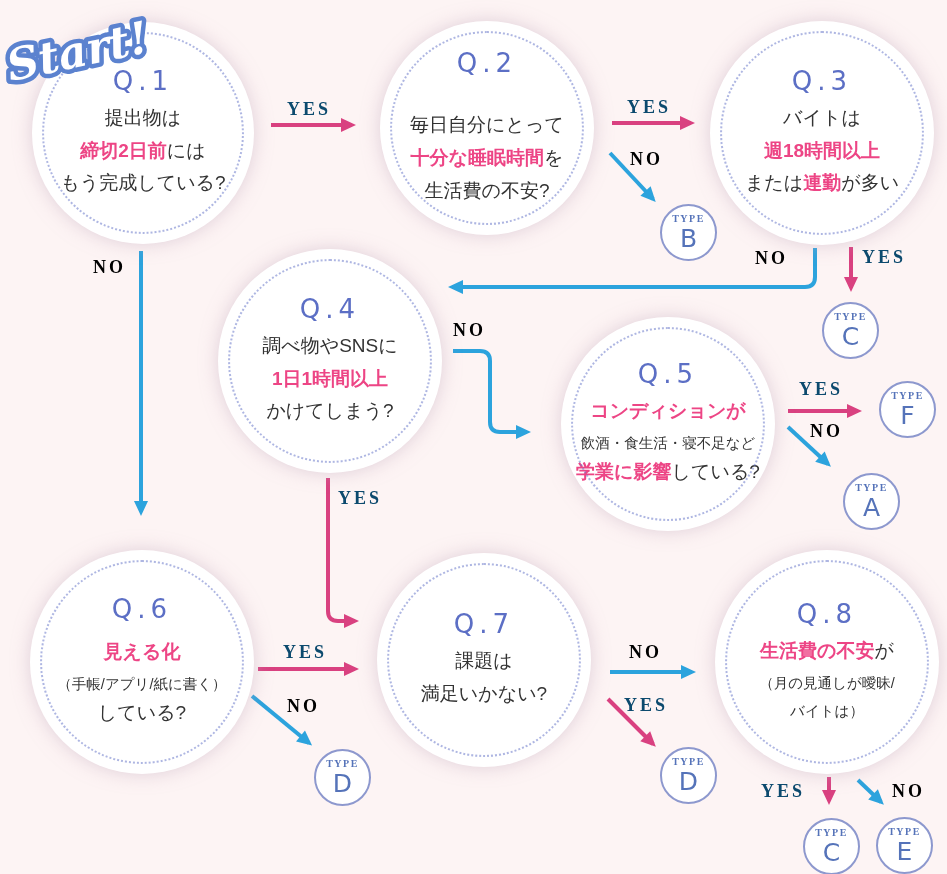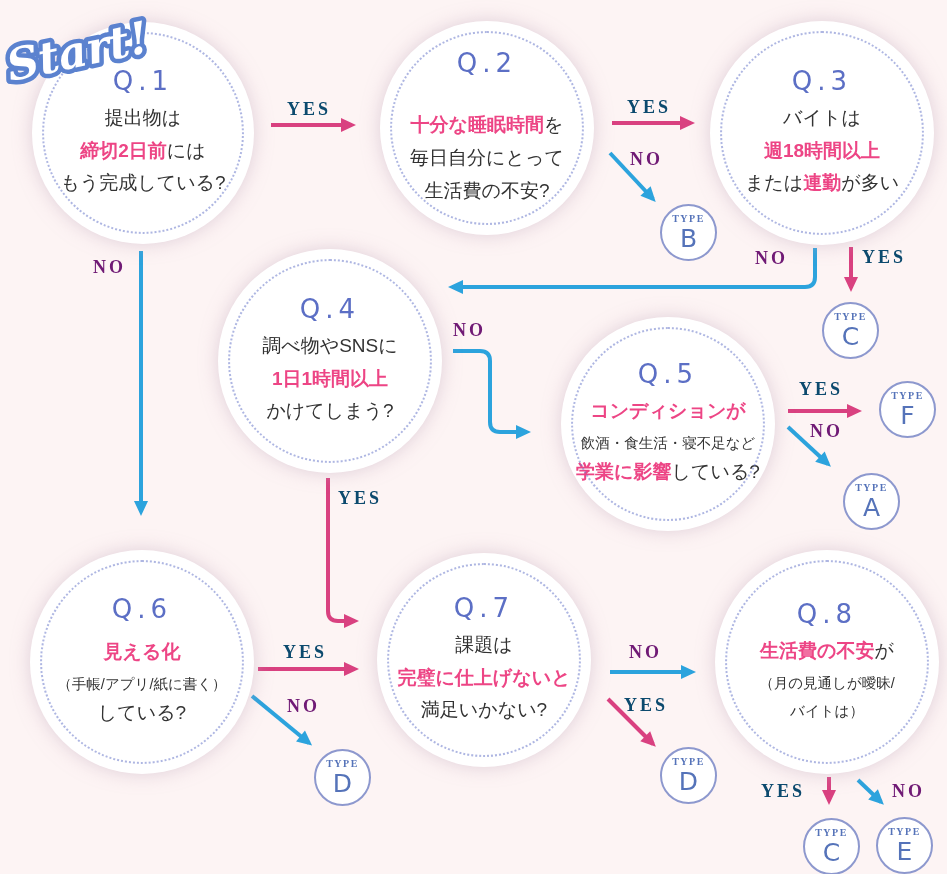--- a/index.html
+++ b/index.html
@@ -88,21 +88,21 @@
   .edge-label {
     position: absolute;
     font-family: "Liberation Serif", serif;
     font-weight: 700;
     font-size: 18px;
     letter-spacing: 3px;
     line-height: 1;
     z-index: 3;
   }
   .edge-label.yes { color: #0c4a6e; text-align: center; }
-  .edge-label.no  { color: #701a75; }
+  .edge-label.no  { color: #000000; }
 
   
   .start-badge {
     position: absolute;
     left: -4px; top: 0;
     width: 170px; height: 104px;
     z-index: 4;
   }
   .start-badge text {
     font-family: "DejaVu Serif", serif;
@@ -158,22 +158,22 @@
     <div class="q-id">Q.1</div>
     <div class="q-body">
         <div class="q-line"><span>提出物は</span></div>
         <div class="q-line"><span class="hl">締切2日前</span><span>には</span></div>
         <div class="q-line"><span>もう完成している?</span></div>
       </div>
   </div>
   <div class="q-circle" style="left:380px; top:21px;  width:214px; height:214px;gap:25px;">
     <div class="q-id">Q.2</div>
     <div class="q-body">
+        <div class="q-line"><span>毎日自分にとって</span></div>
         <div class="q-line"><span class="hl">十分な睡眠時間</span><span>を</span></div>
-        <div class="q-line"><span>毎日自分にとって</span></div>
         <div class="q-line"><span>生活費の不安?</span></div>
       </div>
   </div>
   <div class="q-circle" style="left:710px; top:21px;  width:224px; height:224px;">
     <div class="q-id">Q.3</div>
     <div class="q-body">
         <div class="q-line"><span>バイトは</span></div>
         <div class="q-line"><span class="hl">週18時間以上</span></div>
         <div class="q-line"><span>または</span><span class="hl">連勤</span><span>が多い</span></div>
       </div>
@@ -199,21 +199,20 @@
     <div class="q-body">
         <div class="q-line"><span class="hl">見える化</span></div>
         <div class="q-line has-small"><span class="small">（手帳/アプリ/紙に書く）</span></div>
         <div class="q-line"><span>している?</span></div>
       </div>
   </div>
   <div class="q-circle" style="left:377px; top:553px; width:214px; height:214px;">
     <div class="q-id">Q.7</div>
     <div class="q-body">
         <div class="q-line"><span>課題は</span></div>
-        <div class="q-line"><span class="hl">完璧に仕上げないと</span></div>
         <div class="q-line"><span>満足いかない?</span></div>
       </div>
   </div>
   <div class="q-circle" style="left:715px; top:550px; width:224px; height:224px;">
     <div class="q-id">Q.8</div>
     <div class="q-body">
         <div class="q-line"><span class="hl">生活費の不安</span><span>が</span></div>
         <div class="q-line has-small"><span class="small">（月の見通しが曖昧/</span></div>
         <div class="q-line has-small"><span class="small">バイトは）</span></div>
       </div>

